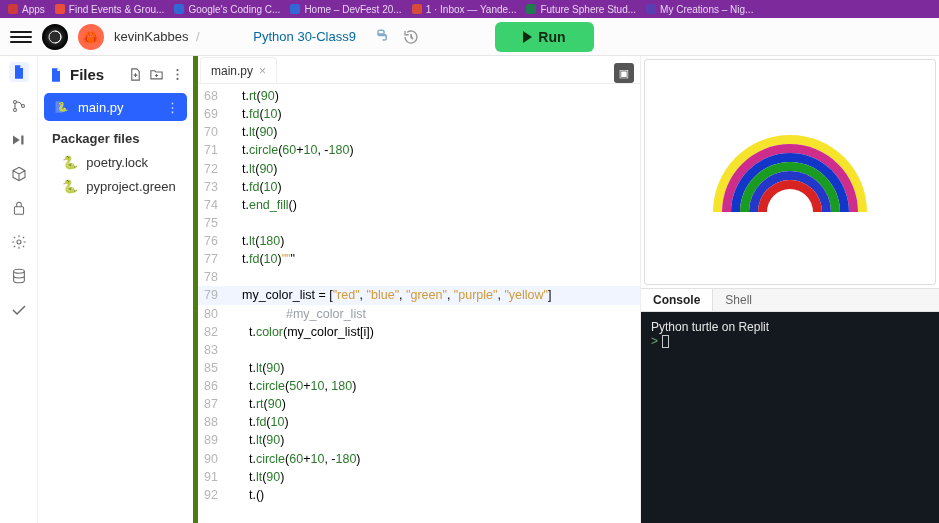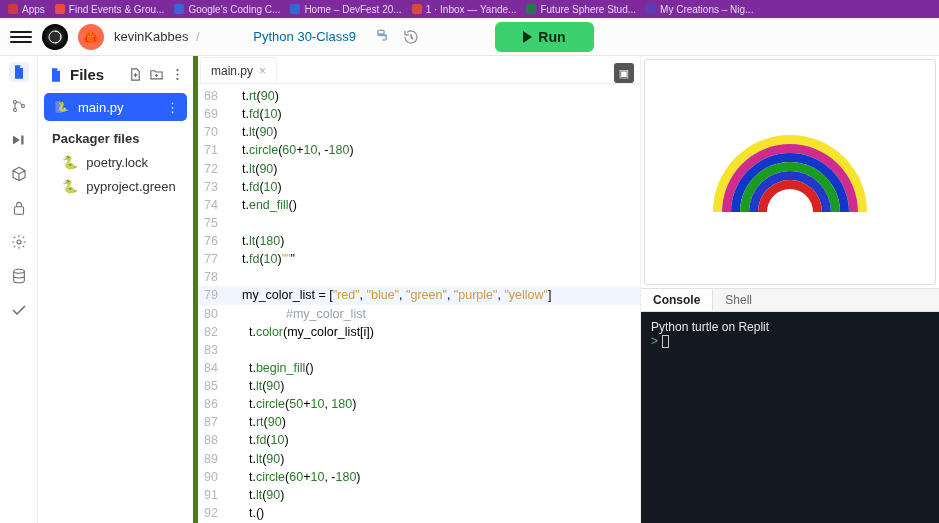--- a/index.html
+++ b/index.html
@@ -259,21 +259,20 @@
         <div class="code-line"><div class="gutter">73</div><div>t.<span class="tok-fn">fd</span>(<span class="tok-num">10</span>)</div></div>
         <div class="code-line"><div class="gutter">74</div><div>t.<span class="tok-fn">end_fill</span>()</div></div>
         <div class="code-line"><div class="gutter">75</div><div></div></div>
         <div class="code-line"><div class="gutter">76</div><div>t.<span class="tok-fn">lt</span>(<span class="tok-num">180</span>)</div></div>
         <div class="code-line"><div class="gutter">77</div><div>t.<span class="tok-fn">fd</span>(<span class="tok-num">10</span>)<span class="tok-str">""</span>"</div></div>
         <div class="code-line"><div class="gutter">78</div><div></div></div>
         <div class="code-line hl"><div class="gutter">79</div><div>my_color_list = [<span class="tok-str">"red"</span>, <span class="tok-str">"blue"</span>, <span class="tok-str">"green"</span>, <span class="tok-str">"purple"</span>, <span class="tok-str">"yellow"</span>]</div></div>
         <div class="code-line"><div class="gutter">80</div><div><span class="tok-com">#my_color_list</span></div></div>
         <div class="code-line"><div class="gutter">82</div><div>  t.<span class="tok-fn">color</span>(my_color_list[i])</div></div>
         <div class="code-line"><div class="gutter">83</div><div></div></div>
-        <div class="code-line"><div class="gutter">84</div><div>  t.<span class="tok-fn">begin_fill</span>()</div></div>
         <div class="code-line"><div class="gutter">85</div><div>  t.<span class="tok-fn">lt</span>(<span class="tok-num">90</span>)</div></div>
         <div class="code-line"><div class="gutter">86</div><div>  t.<span class="tok-fn">circle</span>(<span class="tok-num">50</span>+<span class="tok-num">10</span>, <span class="tok-num">180</span>)</div></div>
         <div class="code-line"><div class="gutter">87</div><div>  t.<span class="tok-fn">rt</span>(<span class="tok-num">90</span>)</div></div>
         <div class="code-line"><div class="gutter">88</div><div>  t.<span class="tok-fn">fd</span>(<span class="tok-num">10</span>)</div></div>
         <div class="code-line"><div class="gutter">89</div><div>  t.<span class="tok-fn">lt</span>(<span class="tok-num">90</span>)</div></div>
         <div class="code-line"><div class="gutter">90</div><div>  t.<span class="tok-fn">circle</span>(<span class="tok-num">60</span>+<span class="tok-num">10</span>, -<span class="tok-num">180</span>)</div></div>
         <div class="code-line"><div class="gutter">91</div><div>  t.<span class="tok-fn">lt</span>(<span class="tok-num">90</span>)</div></div>
         <div class="code-line"><div class="gutter">92</div><div>  t.()</div></div>
       </div>
   </div>

